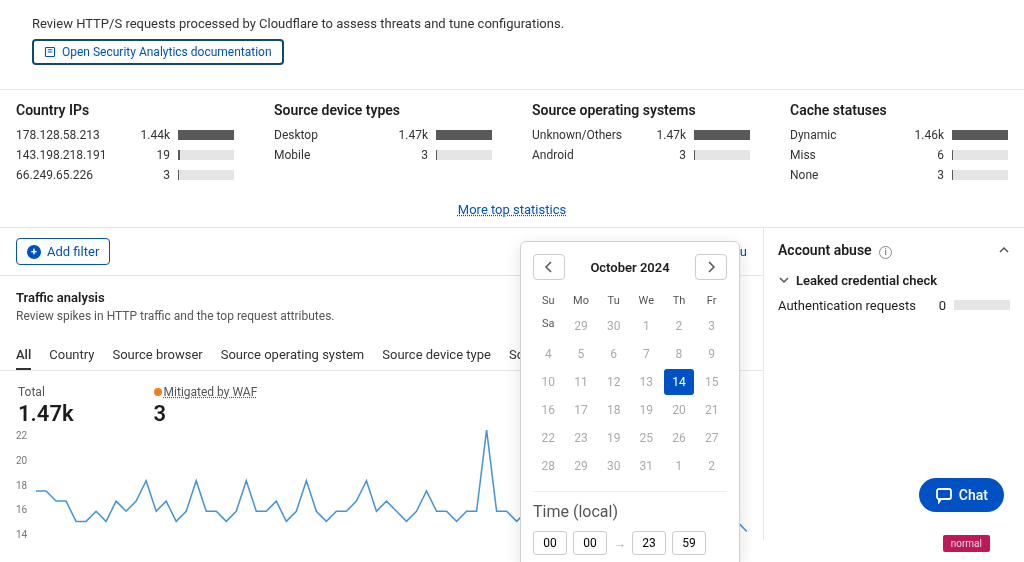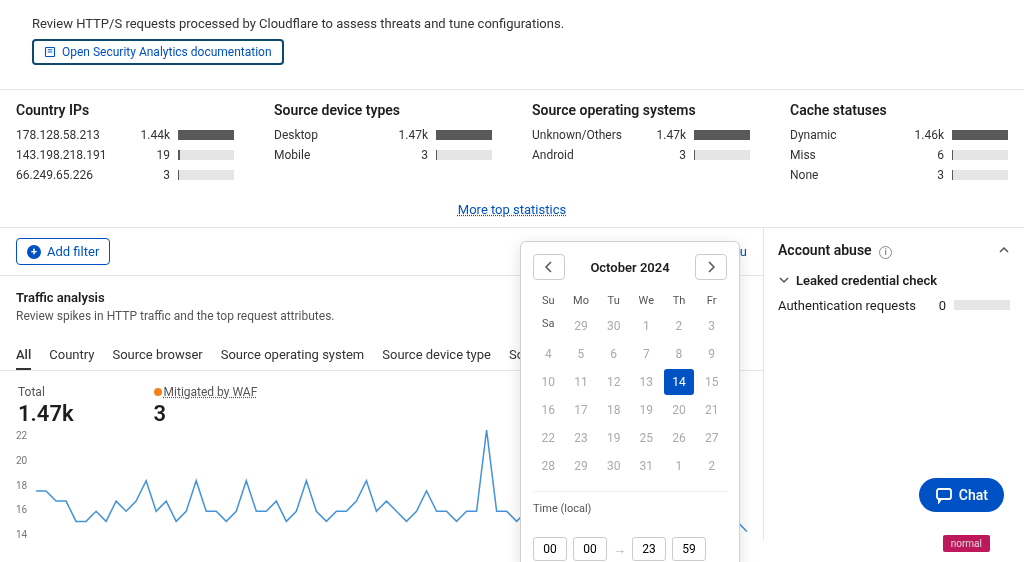--- a/index.html
+++ b/index.html
@@ -50,21 +50,21 @@
 .auth-bar{width:56px;height:10px;background:#e5e5e5;margin-left:8px}
 .calendar{position:absolute;left:520px;top:241px;width:220px;background:#fff;border:1px solid #d0d0d0;border-radius:6px;box-shadow:0 4px 16px rgba(0,0,0,0.12);padding:12px;z-index:50}
 .cal-head{display:flex;align-items:center;justify-content:space-between;margin-bottom:10px}
 .cal-nav{width:32px;height:26px;border:1px solid #ccc;border-radius:4px;display:flex;align-items:center;justify-content:center;cursor:pointer;color:#555}
 .cal-title{font-size:13px;font-weight:600}
 .cal-grid{display:grid;grid-template-columns:repeat(6,1fr);gap:2px;text-align:center}
 .cal-dow{font-size:11px;color:#555;padding:4px 0}
 .cal-day{font-size:12px;padding:6px 0;color:#aaa;cursor:pointer;border-radius:3px}
 .cal-day.sel{background:#0051c3;color:#fff}
 .cal-time{margin-top:12px;padding-top:10px;border-top:1px solid #eee}
-.time-label{font-size:11px;color:#555;margin-bottom:22px}
+.time-label{font-size:16px;color:#555;margin-bottom:10px}
 .time-inputs{display:flex;align-items:center;gap:6px}
 .time-box{width:34px;height:24px;border:1px solid #ccc;border-radius:3px;text-align:center;font-size:12px}
 .time-arrow{color:#aaa}
 .chat-btn{position:absolute;right:20px;bottom:50px;background:#0051c3;color:#fff;padding:8px 16px;border-radius:20px;display:flex;align-items:center;gap:6px;font-size:14px;font-weight:500;cursor:pointer}
 .normal-badge{position:absolute;right:34px;bottom:10px;background:#be185d;color:#ddd;font-size:10px;padding:3px 8px;border-radius:2px}
 </style>
 </head>
 <body>
 
 <div class="top-section">

